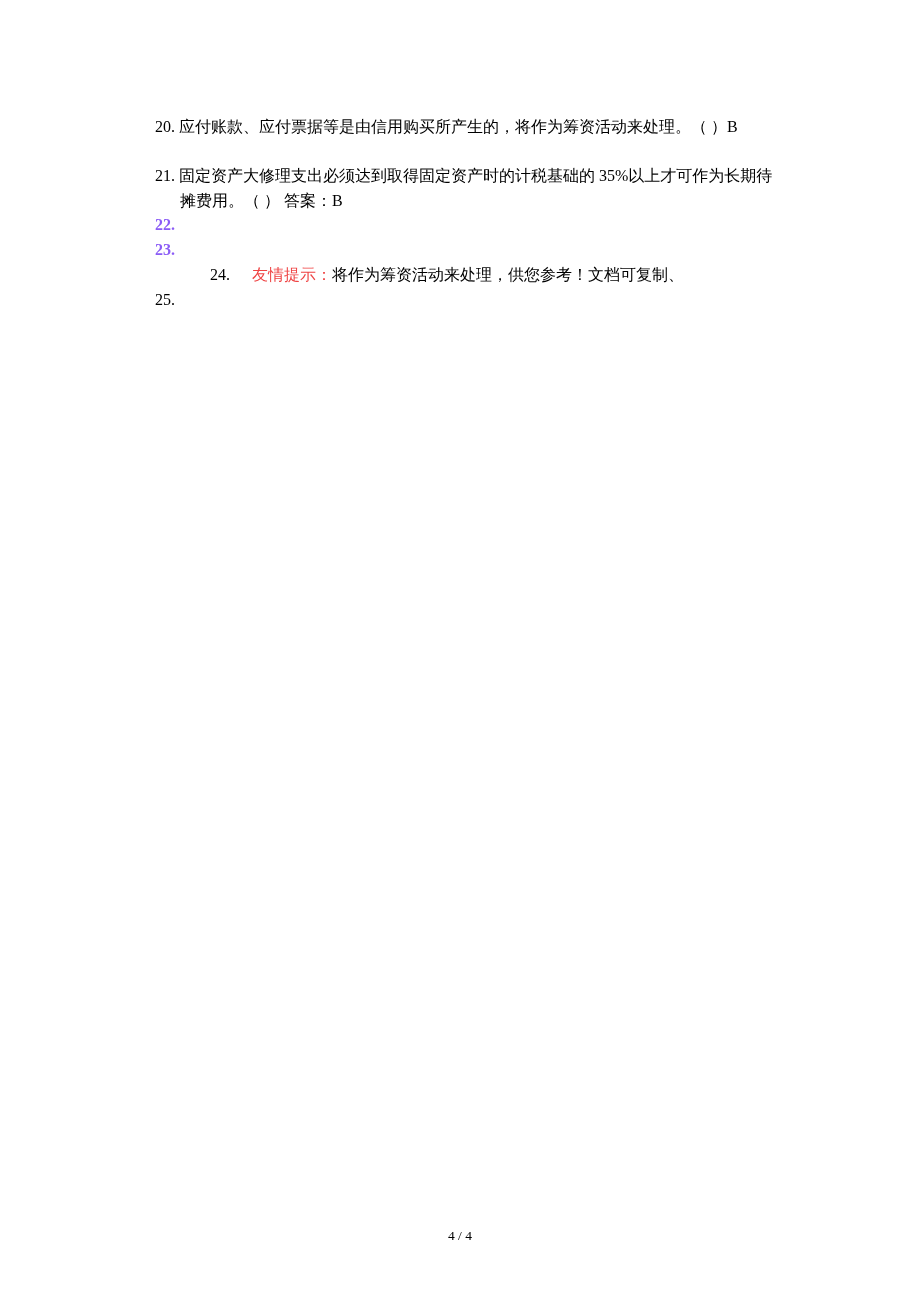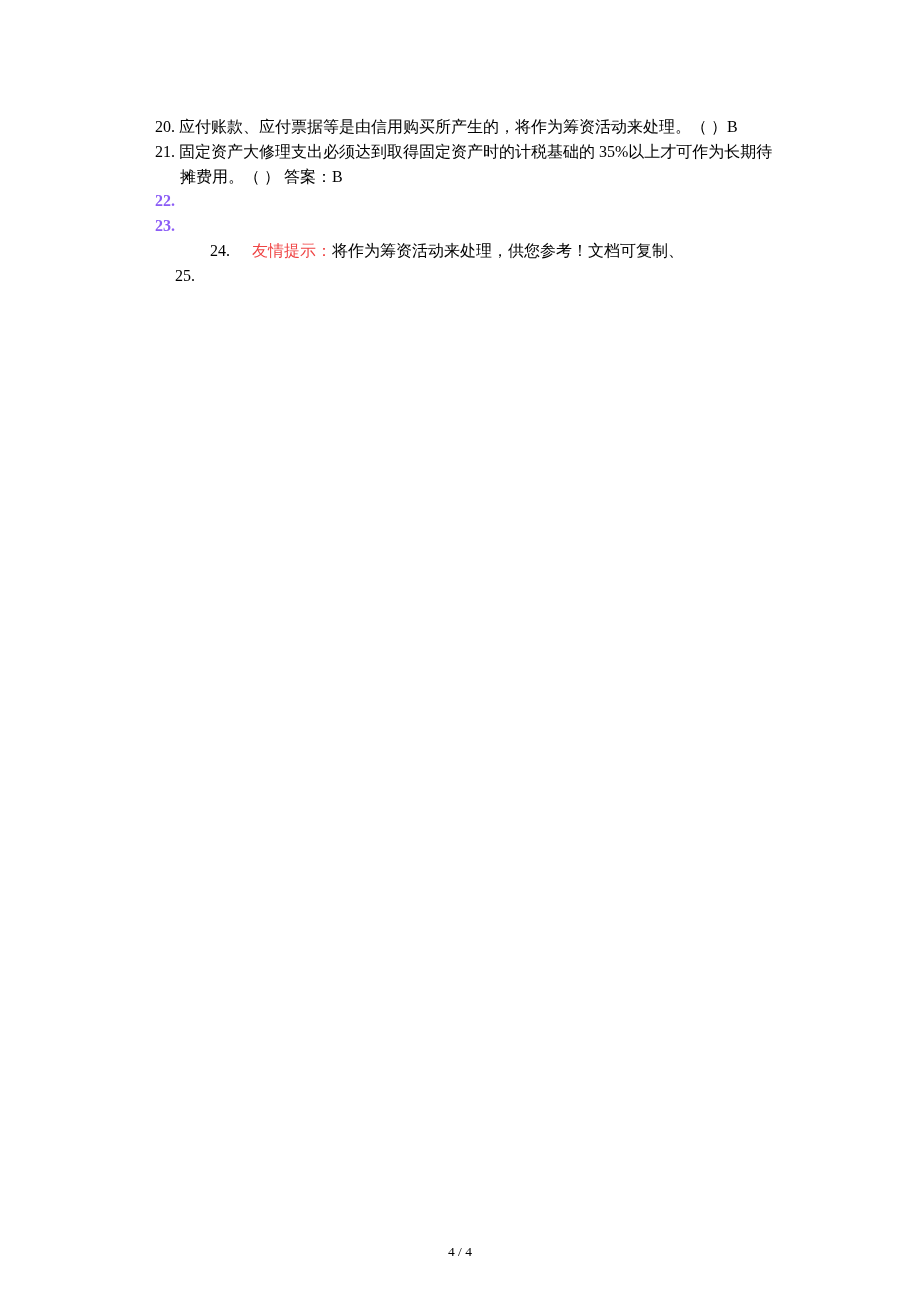--- a/index.html
+++ b/index.html
@@ -22,20 +22,21 @@
     }
     .q20 .num {
       flex-shrink: 0;
     }
     .q20 .body {
       padding-left: 4px;
     }
     .q21 {
       display: flex;
       align-items: center;
+      margin-top: 24px;
     }
     .q21 .num {
       flex-shrink: 0;
     }
     .q21 .body {
       padding-left: 4px;
     }
     .q21-cont {
       padding-left: 25px;
       font-family: Liberation Serif, serif;
@@ -50,25 +51,24 @@
       text-indent: 0;
     }
     .q24-line1 {
       display: block;
     }
     .q24-line2 {
       padding-left: 25px;
     }
     .q25 {
       font-family: "Times New Roman", "SimSun", serif;
-      margin-left: 20px;
     }
     .footer {
       position: absolute;
-      bottom: 42px;
+      bottom: 58px;
       width: 100%;
       text-align: center;
       font-size: 13.5px;
       font-family: "Times New Roman", serif;
       color: #000;
     }
   </style>
 </head>
 <body>
 

